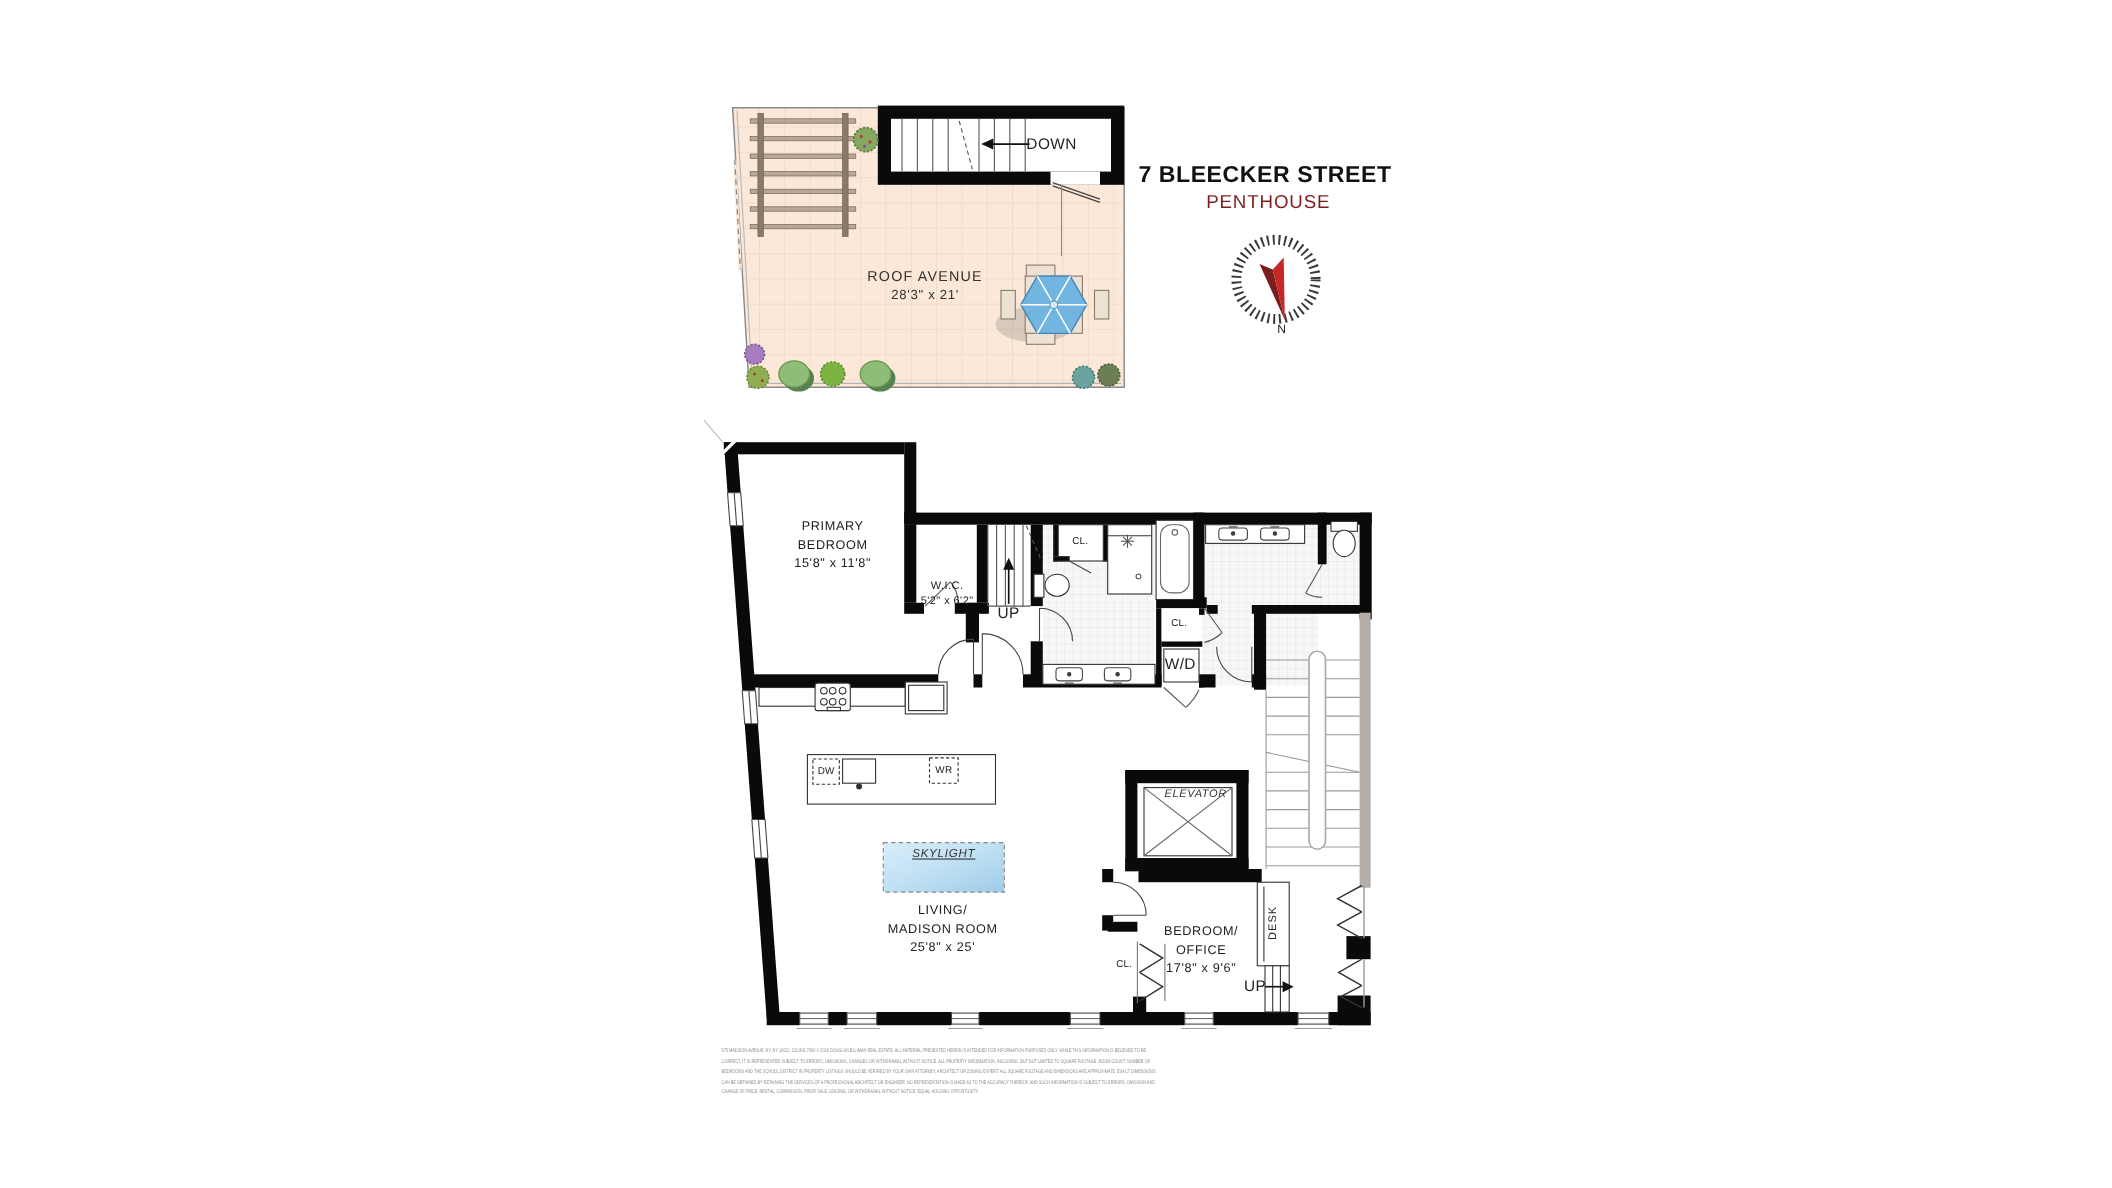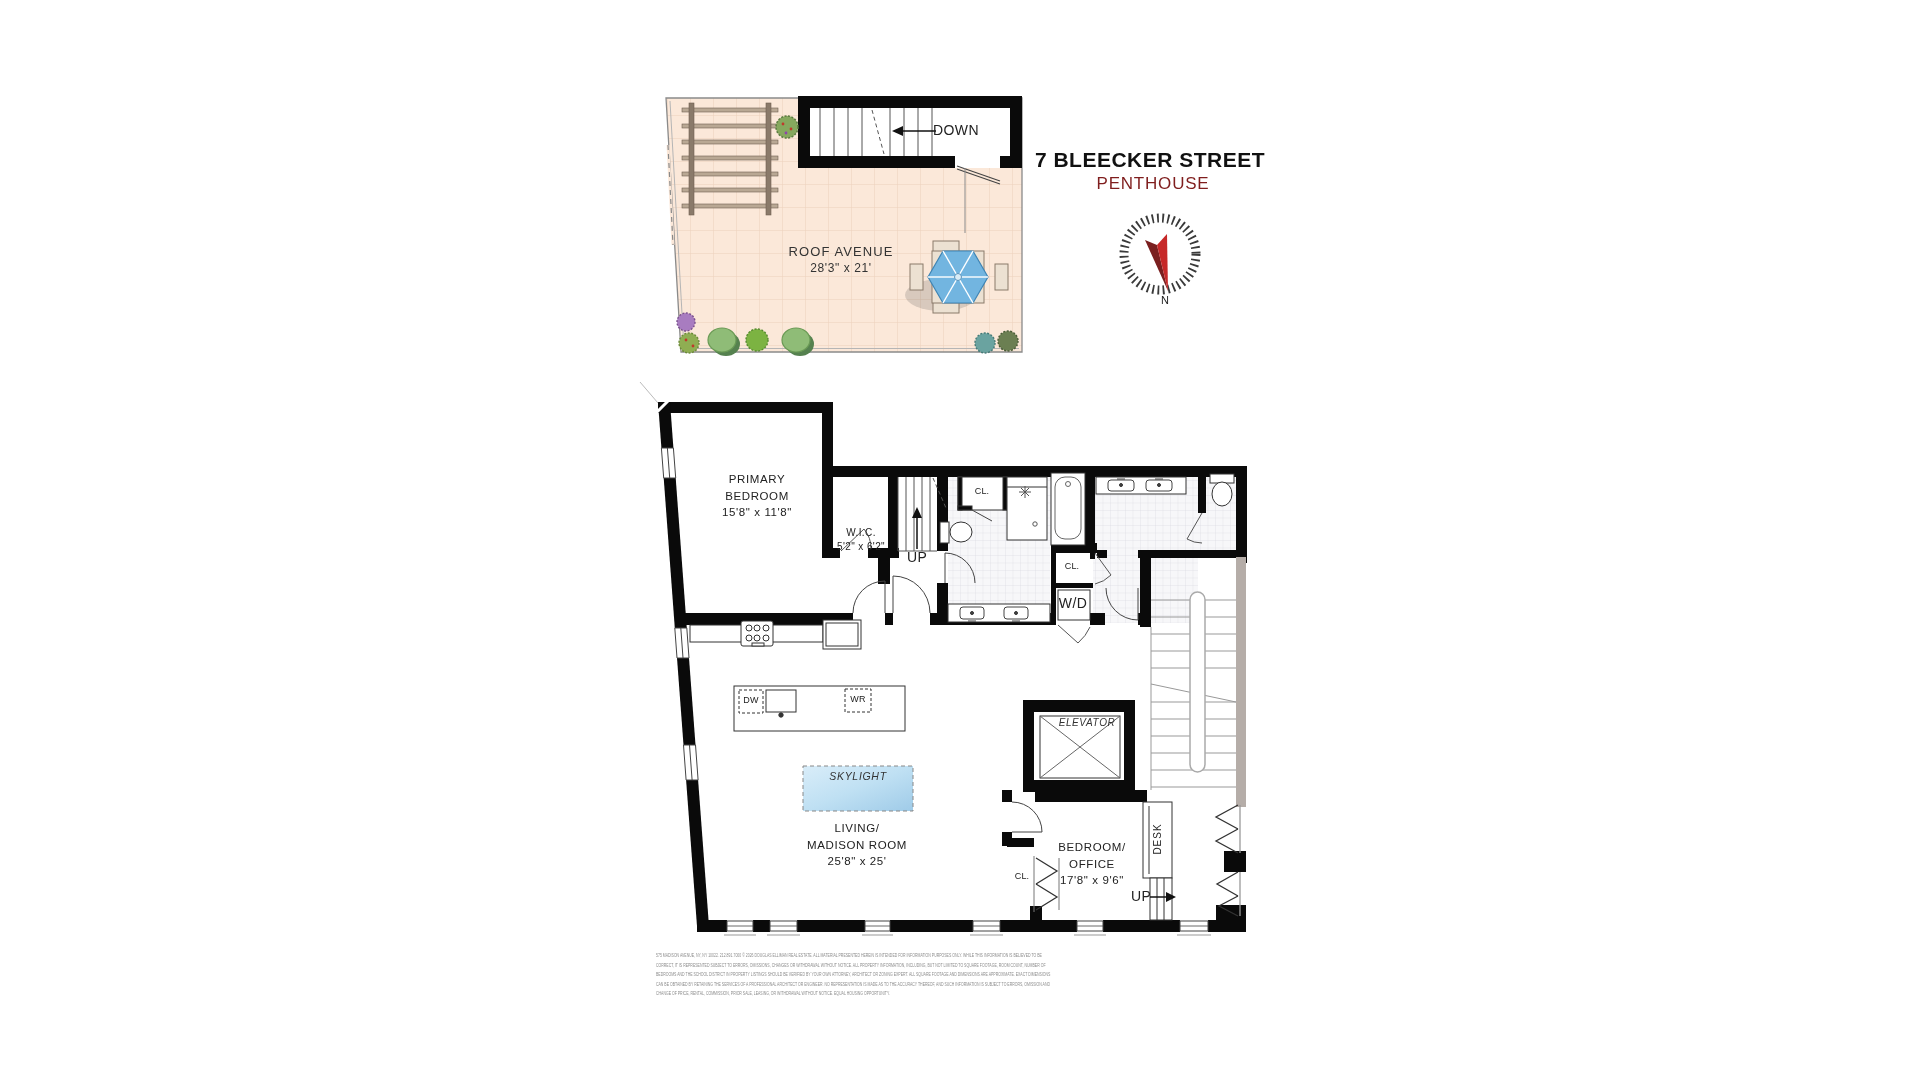--- a/index.html
+++ b/index.html
@@ -442,21 +442,21 @@
     <span class="ln">5'2" x 6'2"</span>
   </div>
 
   <div class="lbl small-note" style="left:917px;top:558px;">UP</div>
   <div class="lbl tiny-note" style="left:982px;top:492px;">CL.</div>
   <div class="lbl tiny-note" style="left:1072px;top:567px;">CL.</div>
   <div class="lbl small-note" style="left:1073px;top:604px;">W/D</div>
   <div class="lbl tiny-note" style="left:751px;top:701px;">DW</div>
   <div class="lbl tiny-note" style="left:858px;top:700px;">WR</div>
 
-  <div class="lbl italic-note" style="left:858px;top:777px;">SKYLIGHT</div>
+  <div class="lbl italic-note" style="left:858px;top:777px;text-decoration:underline;">SKYLIGHT</div>
   <div class="lbl elev-note" style="left:1087px;top:723px;">ELEVATOR</div>
 
   <div class="lbl room-big" style="left:857px;top:845px;">
     <span class="ln">LIVING/</span>
     <span class="ln">MADISON ROOM</span>
     <span class="ln">25'8" x 25'</span>
   </div>
 
   <div class="lbl room-big" style="left:1092px;top:864px;">
     <span class="ln">BEDROOM/</span>

